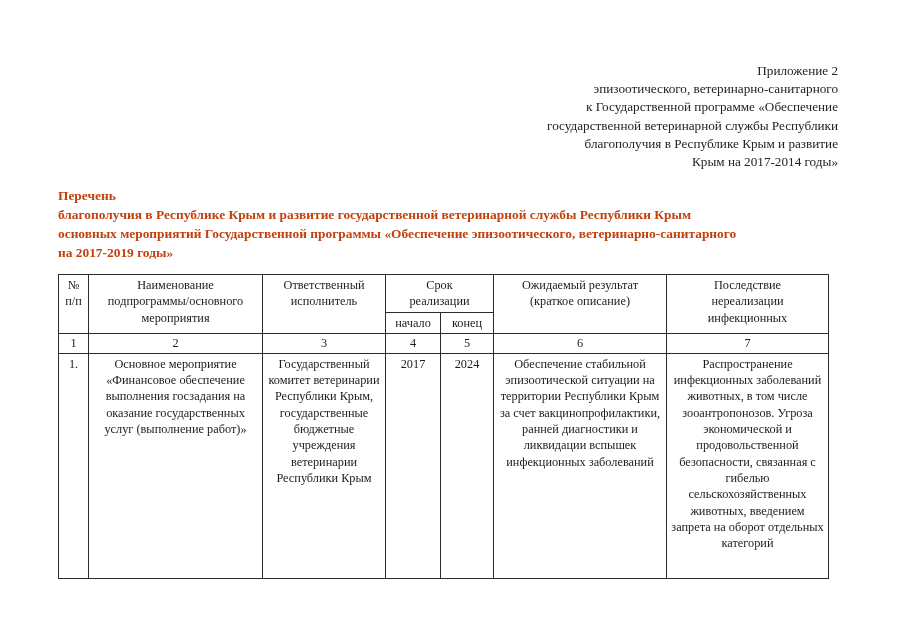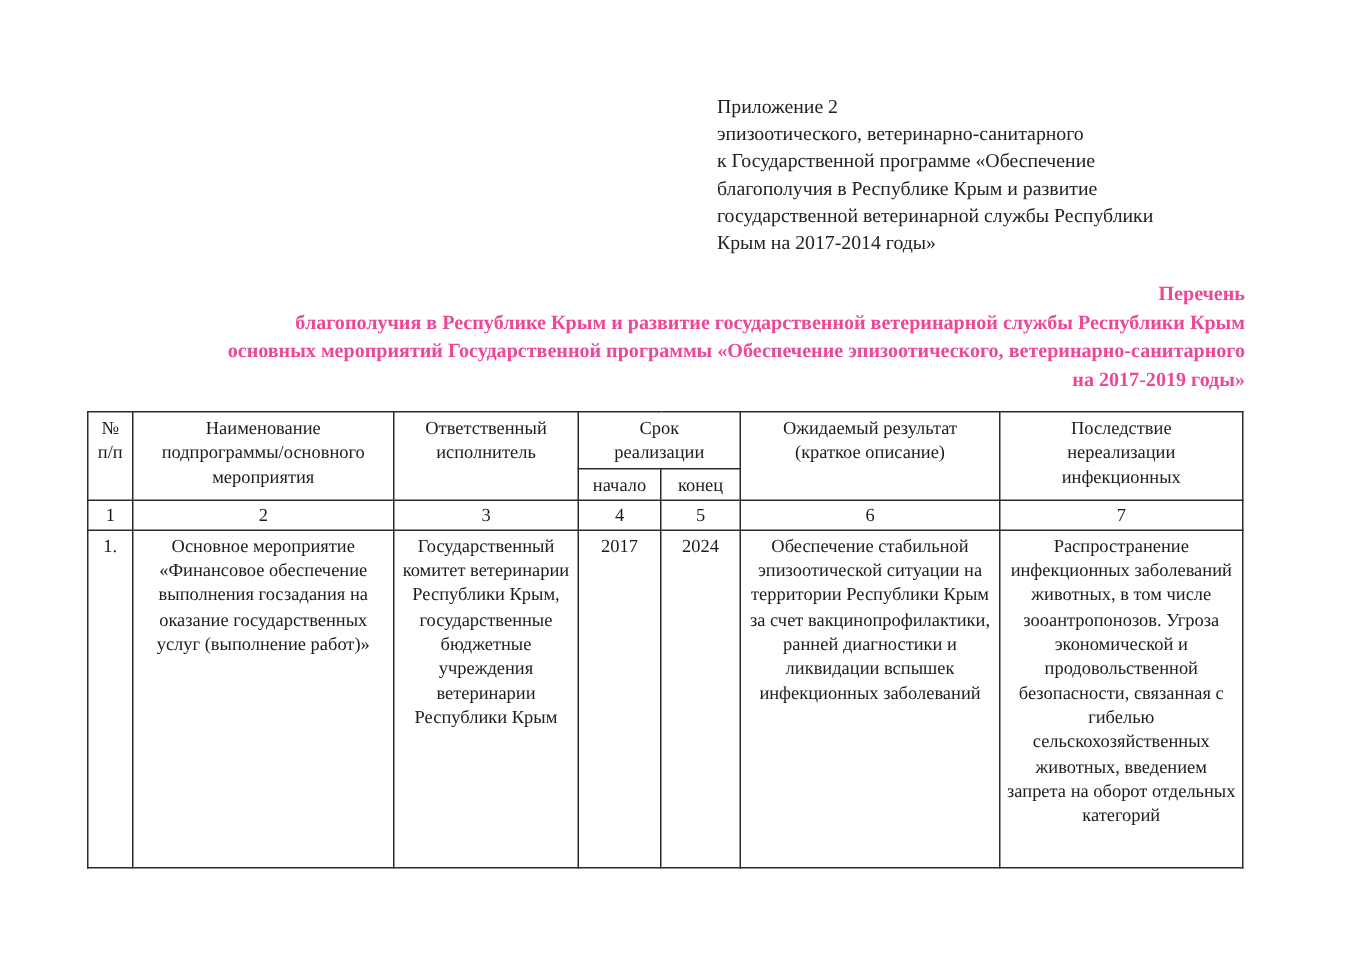--- a/index.html
+++ b/index.html
@@ -20,41 +20,41 @@
 
   .page {
     position: absolute;
     inset: 0;
     background: #ffffff;
   }
 
   
   .appendix-block {
     position: absolute;
-    left: 478px;
+    left: 488px;
     top: 62px;
     width: 350px;
     font-size: 13.2px;
     line-height: 18.2px;
-    text-align: left;
+    text-align: right;
     color: #222;
   }
   .appendix-block div { white-space: pre; }
 
   
   .doc-title {
     position: absolute;
     left: 58px;
     top: 186px;
     width: 772px;
-    text-align: right;
+    text-align: left;
     font-weight: bold;
     font-size: 13.4px;
     line-height: 19px;
-    color: #ec4899;
+    color: #c2410c;
   }
   .doc-title .line1 { display: block; }
   .doc-title .line-wrap { display: block; }
 
   
   .tbl-wrap {
     position: absolute;
     left: 58px;
     top: 274px;
     width: 770px;
@@ -108,22 +108,22 @@
 </style>
 </head>
 <body>
 
 <div class="page">
 
   <div class="appendix-block">
     <div>Приложение 2</div>
     <div>эпизоотического, ветеринарно-санитарного</div>
     <div>к Государственной программе «Обеспечение</div>
+    <div>государственной ветеринарной службы Республики</div>
     <div>благополучия в Республике Крым и развитие</div>
-    <div>государственной ветеринарной службы Республики</div>
     <div>Крым на 2017-2014 годы»</div>
   </div>
 
   <div class="doc-title">
     <span class="line1">Перечень</span>
     <span class="line-wrap">благополучия в Республике Крым и развитие государственной ветеринарной службы Республики Крым</span>
     <span class="line-wrap">основных мероприятий Государственной программы «Обеспечение эпизоотического, ветеринарно-санитарного</span>
     <span class="line-wrap">на 2017-2019 годы»</span>
   </div>
 

